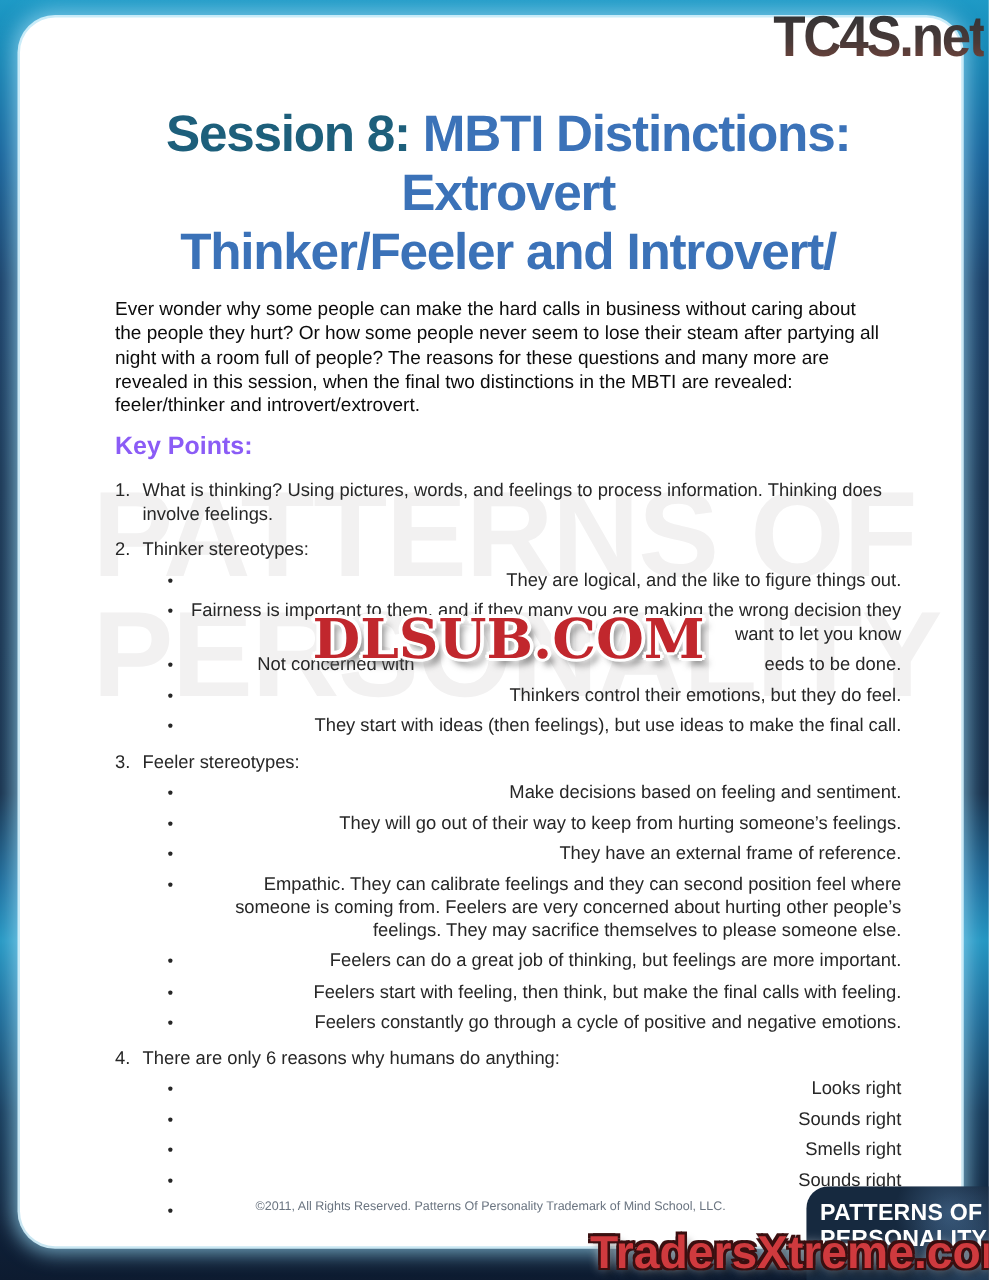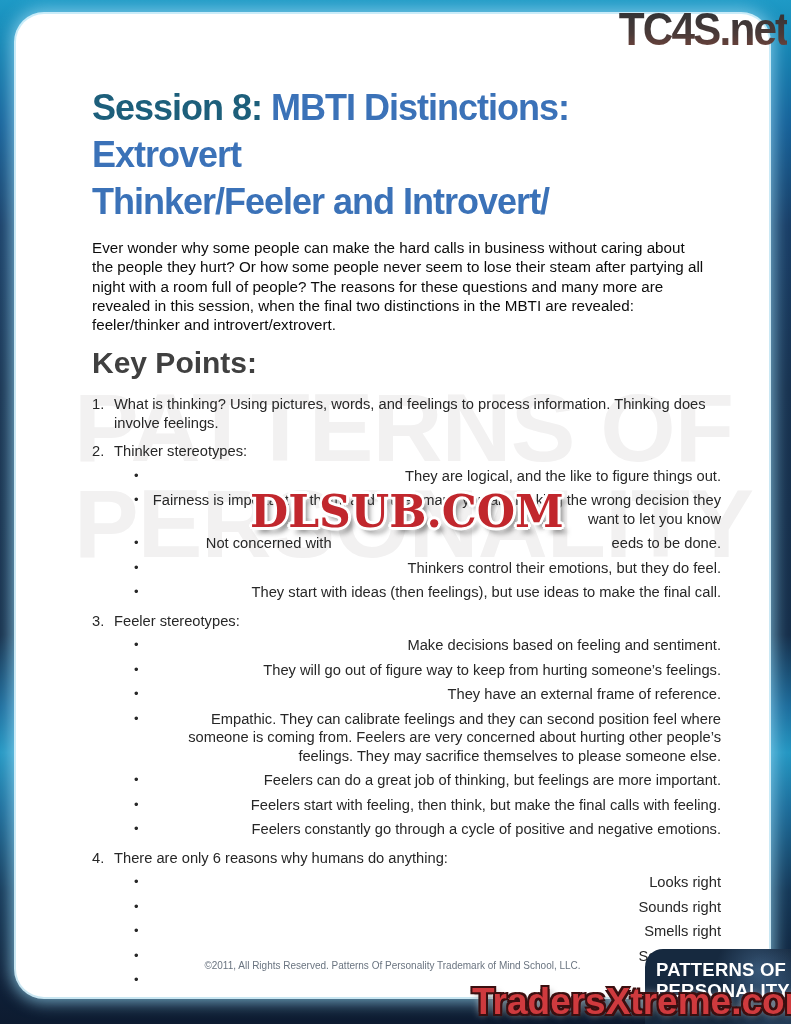--- a/index.html
+++ b/index.html
@@ -16,28 +16,28 @@
     background:#ffffff;border-radius:28px;z-index:1;
     box-shadow:0 0 0 2px rgba(214,242,252,.9), 0 0 16px 5px rgba(150,215,242,.75);
     overflow:hidden;
   }
   .bg-brand{
     position:absolute;left:58px;top:366px;z-index:0;
     font-weight:bold;font-size:97px;line-height:96px;letter-spacing:-1px;
     color:#f2f1f1;white-space:nowrap;user-select:none;
   }
   .content{position:relative;z-index:2;padding:70px 48px 0 76px;}
-  .title{font-weight:bold;font-size:36px;line-height:47px;letter-spacing:-1px;}
+  .title{font-weight:bold;font-size:41px;line-height:47px;letter-spacing:-1px;text-align:center;}
   .title .teal{color:#1d5f7b;}
   .title .blue{color:#3b72b8;}
   .intro{
     margin-top:13px;width:614px;font-weight:normal;font-size:15.2px;
     line-height:19.3px;color:#0c0c0c;
   }
-  .kp-head{margin-top:12px;font-weight:bold;font-size:30px;color:#404040;}
+  .kp-head{margin-top:12px;font-weight:bold;font-size:20px;color:#8b5cf6;}
   .kp-list{margin-top:15px;font-size:14.7px;line-height:18.5px;color:#272727;}
   .kp-item{margin-top:10px;display:flex;}
   .kp-num{width:22px;flex:0 0 22px;}
   .kp-text{width:624px;}
   .kp-bullet{margin-top:6px;display:flex;padding-left:42px;}
   .kp-dot{width:18px;flex:0 0 18px;font-size:13px;}
   .kp-btext{width:586px;text-align:right;}
   .gap-spacer{display:inline-block;width:280px;}
   .footer-copy{
     position:absolute;left:0;right:0;bottom:26px;text-align:center;z-index:2;
@@ -133,21 +133,21 @@
         <div class="kp-item">
           <div class="kp-num">3.</div>
           <div class="kp-text">Feeler stereotypes:</div>
         </div>
         <div class="kp-bullet">
           <div class="kp-dot">•</div>
           <div class="kp-btext">Make decisions based on feeling and sentiment.</div>
         </div>
         <div class="kp-bullet">
           <div class="kp-dot">•</div>
-          <div class="kp-btext">They will go out of figure way to keep from hurting someone’s feelings.</div>
+          <div class="kp-btext">They will go out of their way to keep from hurting someone’s feelings.</div>
         </div>
         <div class="kp-bullet">
           <div class="kp-dot">•</div>
           <div class="kp-btext">They have an external frame of reference.</div>
         </div>
         <div class="kp-bullet">
           <div class="kp-dot">•</div>
           <div class="kp-btext">Empathic. They can calibrate feelings and they can second position feel where someone is coming from. Feelers are very concerned about hurting other people’s feelings. They may sacrifice themselves to please someone else.</div>
         </div>
         <div class="kp-bullet">

